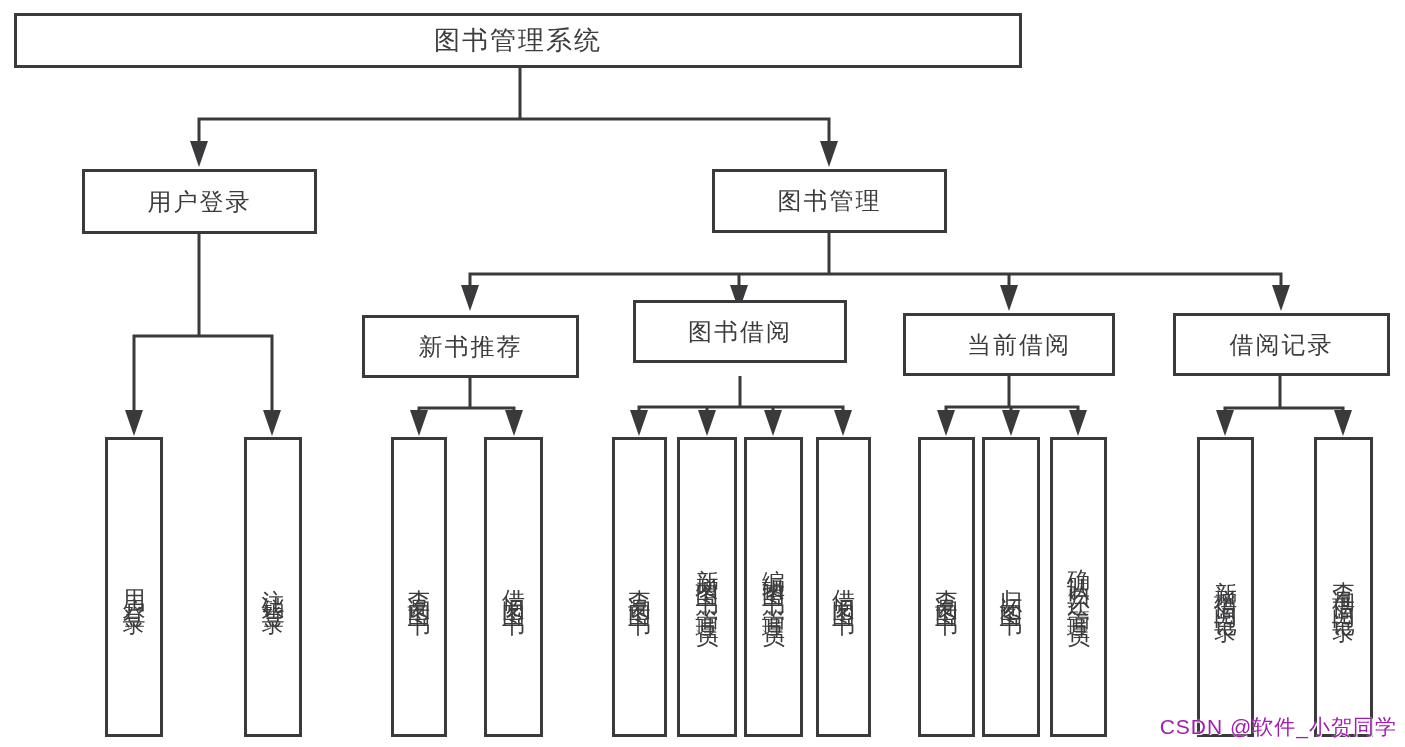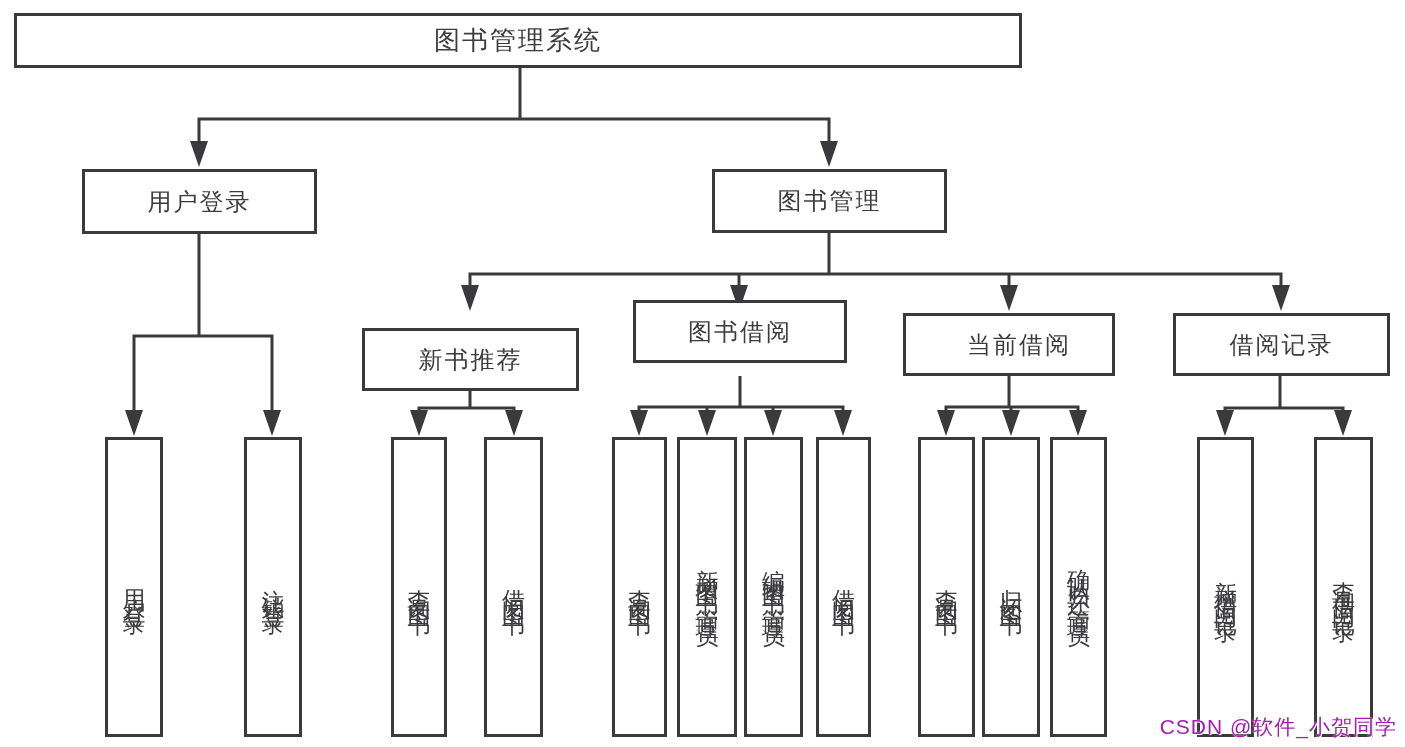--- a/index.html
+++ b/index.html
@@ -93,21 +93,21 @@
     <span class="hlabel">图书管理系统</span>
   </div>
 
   <div class="node" style="left:82px;top:169px;width:235px;height:65px;">
     <span class="hlabel">用户登录</span>
   </div>
   <div class="node" style="left:712px;top:169px;width:235px;height:64px;">
     <span class="hlabel">图书管理</span>
   </div>
 
-  <div class="node" style="left:362px;top:328px;width:217px;height:63px;">
+  <div class="node" style="left:362px;top:315px;width:217px;height:63px;">
     <span class="hlabel">新书推荐</span>
   </div>
   <div class="node" style="left:633px;top:300px;width:214px;height:63px;align-items:center;">
     <span class="hlabel">图书借阅</span>
   </div>
   <div class="node" style="left:903px;top:313px;width:212px;height:63px;padding-left:20px;">
     <span class="hlabel">当前借阅</span>
   </div>
   <div class="node" style="left:1173px;top:313px;width:217px;height:63px;">
     <span class="hlabel">借阅记录</span>

